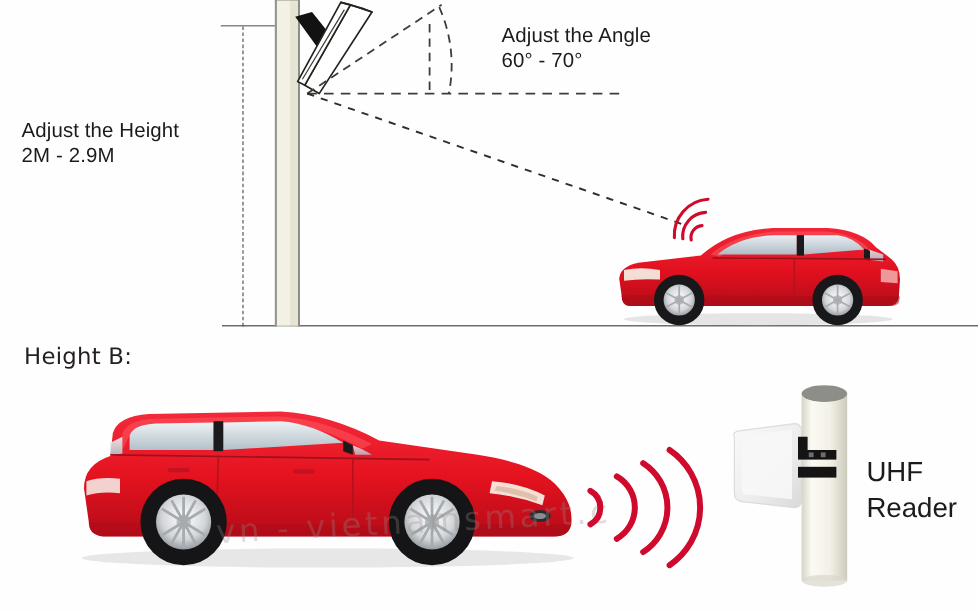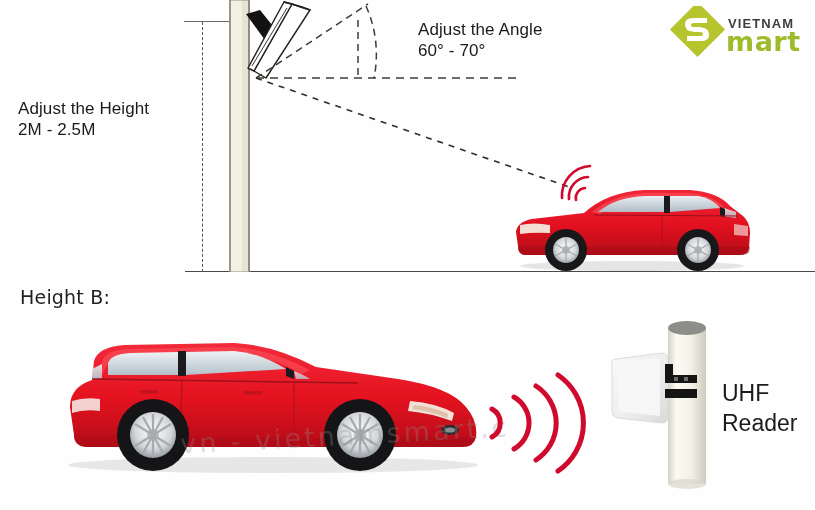--- a/index.html
+++ b/index.html
@@ -188,40 +188,25 @@
       <circle cx="186" cy="72" r="4" fill="#b6babd"></circle>
       <g stroke="#a8acb0" stroke-width="1.4">
         <line x1="186" y1="60" x2="186" y2="84"></line>
           <line x1="175" y1="66" x2="197" y2="78"></line>
         <line x1="175" y1="78" x2="197" y2="66"></line>
       </g>
     </g>
   </svg>
 
   <div class="abs label-text" style="left:18px; top:98px; width:180px;">Adjust the Height
-2M - 2.5M</div>
+2M - 2.9M</div>
 
   <div class="abs label-text label-angle" style="left:370px; top:19px; width:180px;margin-left:48px;">Adjust the Angle
 60° - 70°</div>
 
-  <div class="abs logo-wrap" style="left:662px; top:6px;">
-    <svg width="150" height="62" viewBox="0 0 150 62">
-
-      <rect x="16" y="4" width="39" height="39" transform="rotate(45 35.5 23.5)" fill="#b6c42e"></rect>
-
-      <g fill="#ffffff">
-        <path d="M 23 18 q 0 -6 8 -6 l 14 0 l 0 5 l -13 0 q -3 0 -3 2 q 0 2 3 2 l 7 0 l 0 4.6 l -8 0 q -8 0 -8 -7.6 Z"></path>
-        <path d="M 47 29 q 0 6 -8 6 l -14 0 l 0 -5 l 13 0 q 3 0 3 -2 q 0 -2 -3 -2 l -7 0 l 0 -4.6 l 8 0 q 8 0 8 7.6 Z"></path>
-      </g>
-
-      <text x="66" y="22" font-family="'Liberation Sans', sans-serif" font-size="13" font-weight="bold" fill="#3d3d3d" letter-spacing="1.1">VIETNAM</text>
-
-      <text x="64" y="45" font-family="'DejaVu Sans', sans-serif" font-size="27" font-weight="bold" fill="#9dbb2a" letter-spacing="0.5">mart</text>
-    </svg>
-  </div>
 
   <div class="abs method-text" style="left:20px; top:286px;">Height B:</div>
 
   <svg class="abs" style="left:58px; top:325px;" width="430" height="150" viewBox="0 0 430 150">
     <defs>
       <linearGradient id="bodyB" x1="0" y1="0" x2="0" y2="1">
         <stop offset="0%" stop-color="#f32a3a"></stop>
         <stop offset="52%" stop-color="#e5121f"></stop>
         <stop offset="100%" stop-color="#b50c18"></stop>
       </linearGradient>

